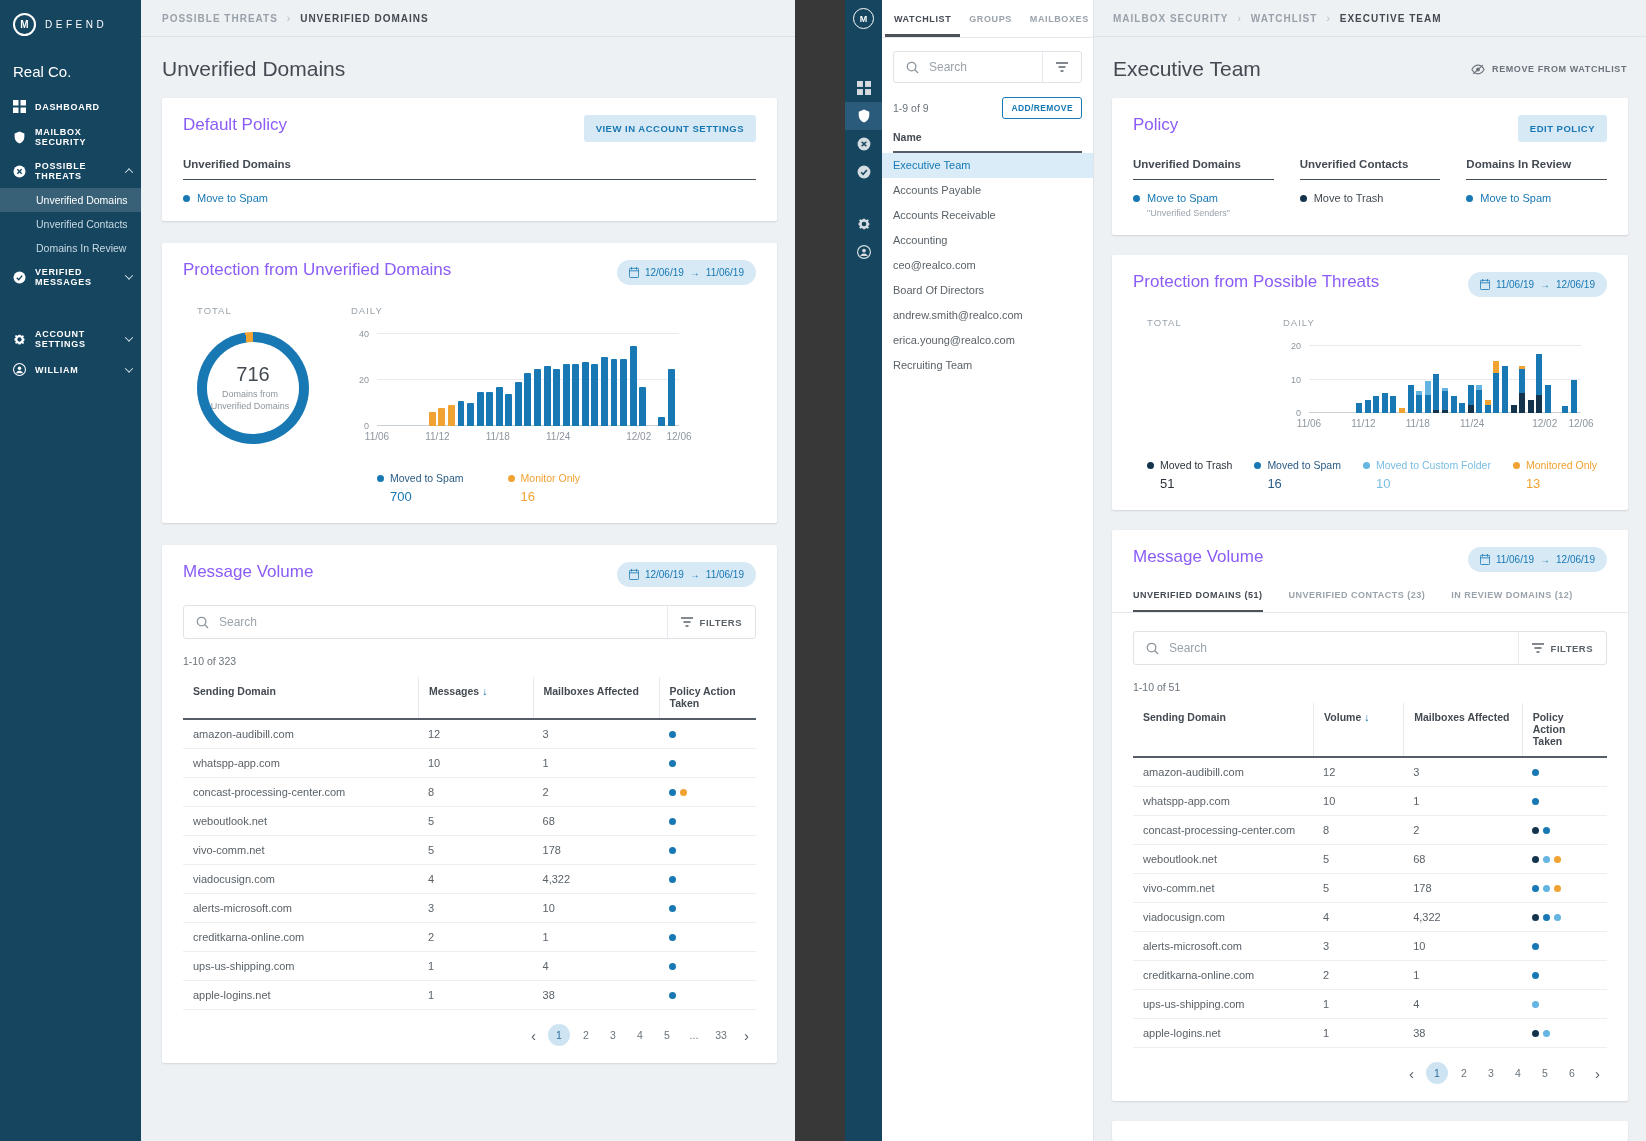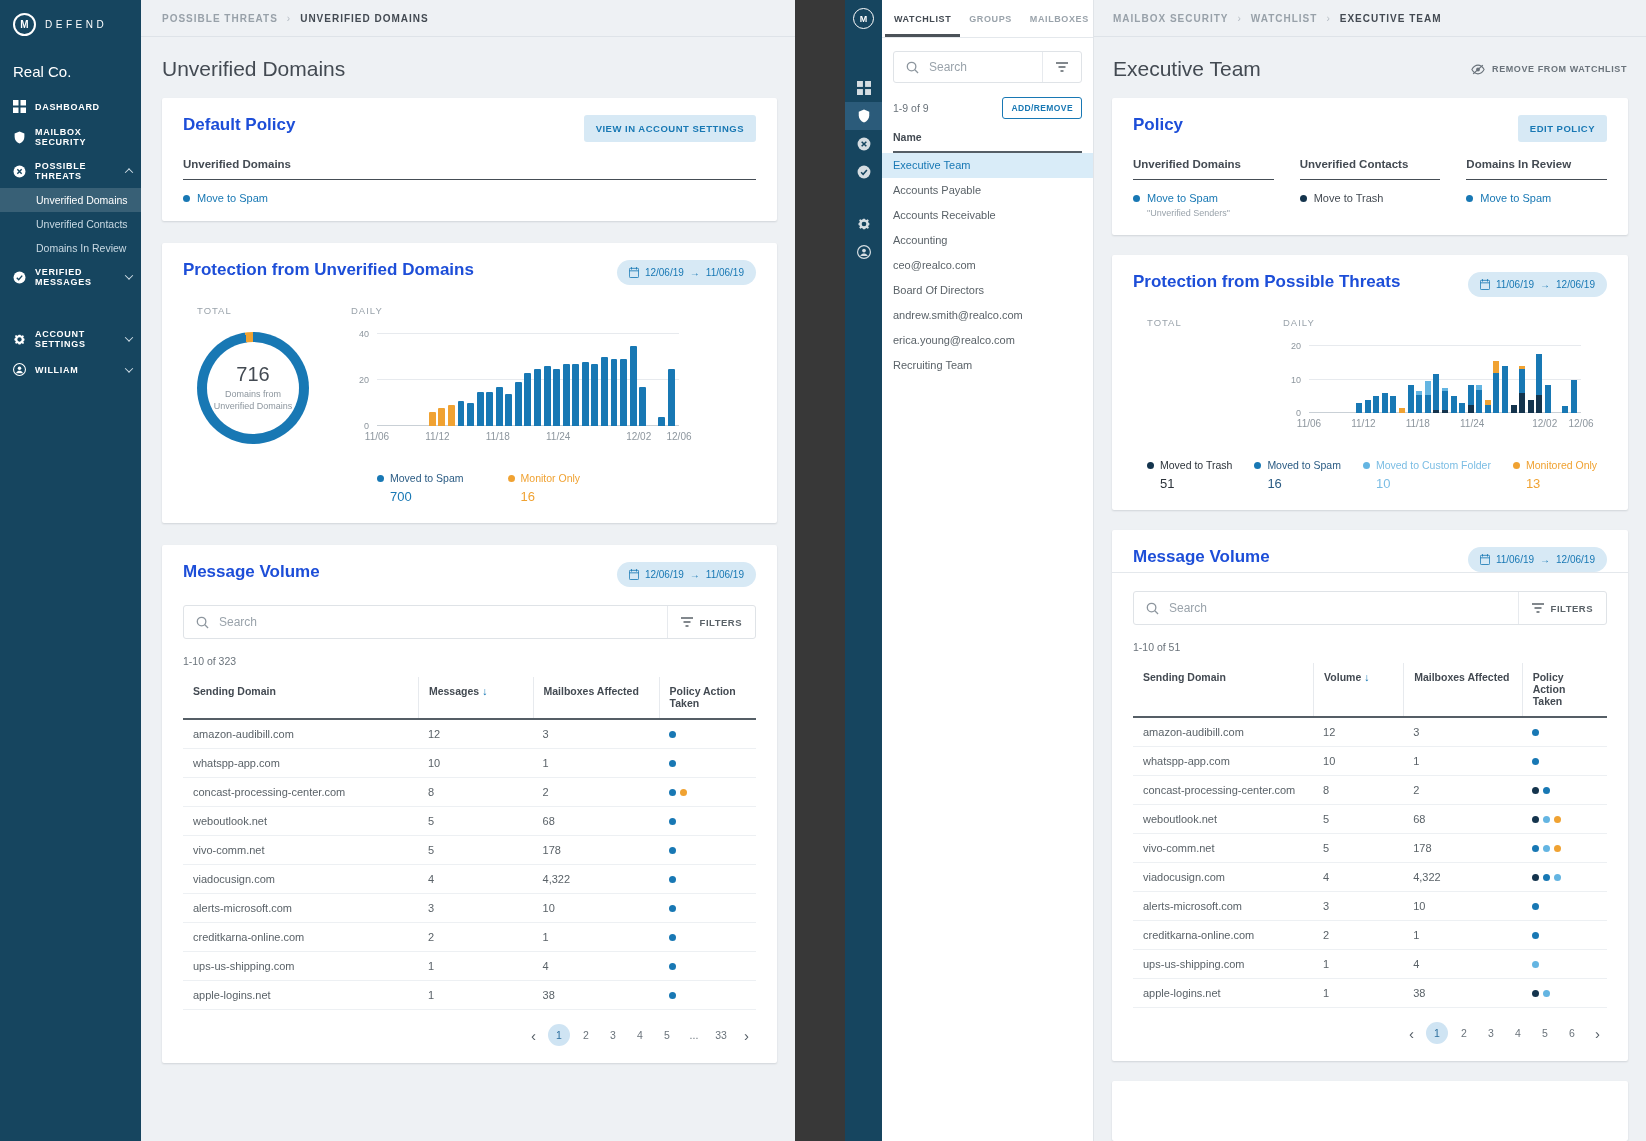--- a/index.html
+++ b/index.html
@@ -25,37 +25,37 @@
 
   .left-main { flex:1; background:#eef1f4; display:flex; flex-direction:column; overflow:hidden; }
   .crumb-bar { height:37px; flex:none; display:flex; align-items:center; padding:0 21px; border-bottom:1px solid #dee3e8; font-size:10px; font-weight:bold; letter-spacing:1px; color:#98a1a9; }
   .crumb-sep { margin:0 9px; color:#b4bcc3; font-weight:normal; }
   .crumb-cur { color:#434a52; }
   .page-head { display:flex; align-items:center; justify-content:space-between; margin:20px 21px 17px; }
   .page-title { font-size:21px; font-weight:400; color:#434a52; }
 
   .card { background:#fff; border-radius:2px; box-shadow:0 1px 2px rgba(35,46,60,.14); margin:0 18px 22px 21px; padding:17px 21px; }
   .card-head { display:flex; align-items:flex-start; justify-content:space-between; }
-  .card-title { font-size:17px; font-weight:700; color:#1d4ed8; }
+  .card-title { font-size:17px; font-weight:400; color:#8b5cf6; }
   .btn-light { background:#d7e9f5; color:#1878b4; font-size:9.5px; font-weight:bold; letter-spacing:.5px; padding:8px 12px; border-radius:3px; border:none; cursor:pointer; font-family:inherit; }
   .date-badge { display:flex; align-items:center; gap:6px; background:#d7e9f5; color:#1878b4; font-size:10px; padding:7px 12px; border-radius:14px; cursor:pointer; }
   .date-badge .arr { font-size:10px; }
 
   .policy-label { font-size:11.5px; font-weight:bold; color:#434a52; margin-top:16px; padding-bottom:9px; border-bottom:1px solid #454d55; }
   .policy-action { display:flex; align-items:center; gap:7px; margin-top:12px; font-size:11px; }
   .dot { width:7px; height:7px; border-radius:50%; flex:none; }
   .action-spam { color:#1878b4; }
   .action-dark { color:#434a52; }
   .policy-sub { font-size:9px; color:#9aa3ab; margin:4px 0 0 14px; }
 
   .prot-body { display:flex; margin-top:20px; }
   .block-label { font-size:9.5px; letter-spacing:1px; color:#9aa3ab; }
   .total-block { width:168px; flex:none; padding-left:14px; }
   .donut { width:112px; height:112px; border-radius:50%; margin-top:16px; position:relative; }
-  .donut-hole { position:absolute; inset:10px; background:#fff; border-radius:50%; display:flex; flex-direction:column; align-items:center; justify-content:center; text-align:center; }
+  .donut-hole { position:absolute; inset:10px; background:#fff; border-radius:50%; display:flex; flex-direction:column; justify-content:center; text-align:center; }
   .donut-val { font-size:20px; color:#434a52; }
   .donut-lbl { font-size:9px; color:#8d969e; width:86px; line-height:1.3; margin-top:3px; }
   .donut.small { width:104px; height:104px; }
 
   .daily-block { flex:1; }
   .chart { display:flex; margin-top:18px; }
   .ylab { width:26px; position:relative; flex:none; }
   .ylab span { position:absolute; right:8px; transform:translateY(50%); font-size:9px; color:#8d969e; }
   .plot { position:relative; }
   .plot .grid { position:absolute; left:0; right:0; height:1px; background:#e7eaee; }
@@ -808,20 +808,25 @@
             <svg width="10" height="11" viewBox="0 0 12 13">
               <rect x="0.5" y="1.5" width="11" height="11" rx="1" fill="none" stroke="currentColor"></rect>
               <path d="M3 0 V3 M9 0 V3 M0.5 4.5 H11.5" stroke="currentColor"></path>
             </svg>
           </span>
         <span>11/06/19</span>
         <span class="arr">→</span>
         <span>12/06/19</span>
       </div>
     </div>
+    <div class="mv-tabs1">
+      <div class="mv-tab active">UNVERIFIED DOMAINS (51)</div>
+      <div class="mv-tab">UNVERIFIED CONTACTS (23)</div>
+      <div class="mv-tab">IN REVIEW DOMAINS (12)</div>
+    </div>
     <div class="mv-divider"></div>
     <div class="searchbar">
       <span class="search-icon">
           <svg width="13" height="13" viewBox="0 0 14 14">
             <circle cx="6" cy="6" r="4.6" fill="none" stroke="currentColor" stroke-width="1.4"></circle>
             <path d="M9.5 9.5 L13 13" stroke="currentColor" stroke-width="1.4"></path>
           </svg>
         </span>
       <input type="text" placeholder="Search" style="">
       <div class="filters-btn">

